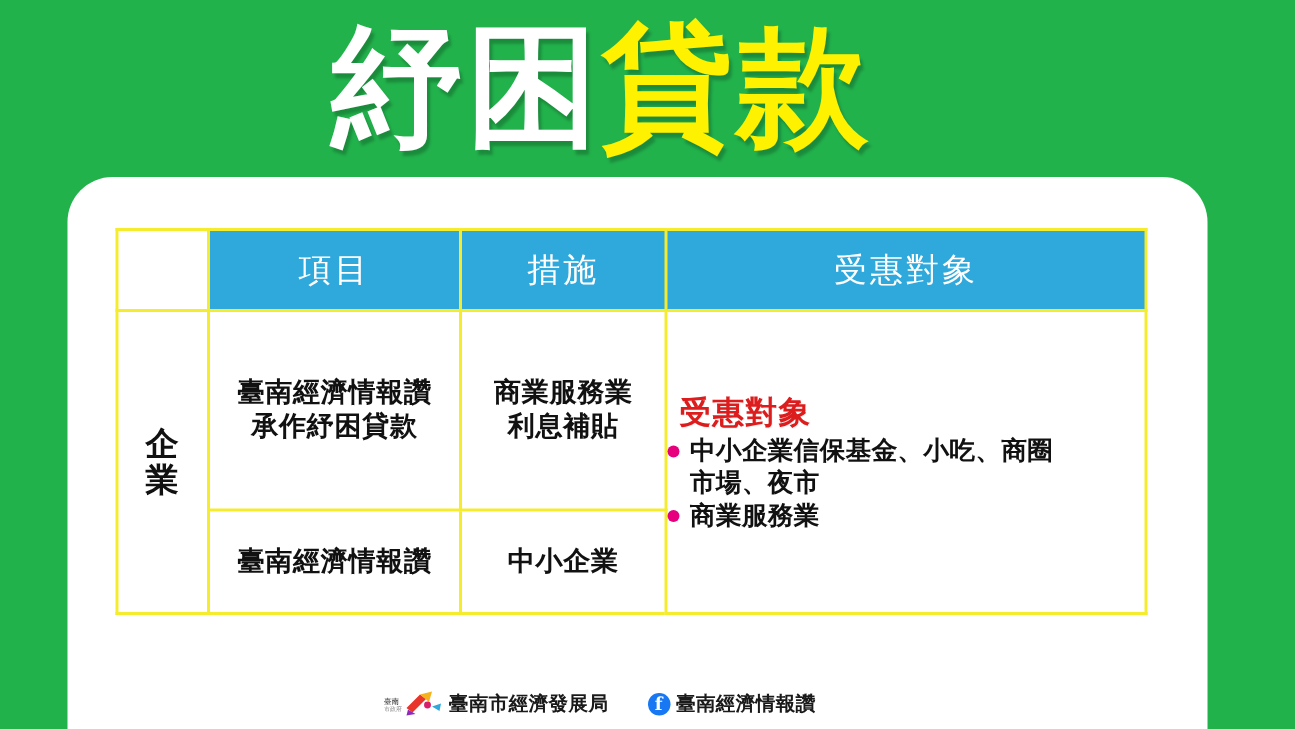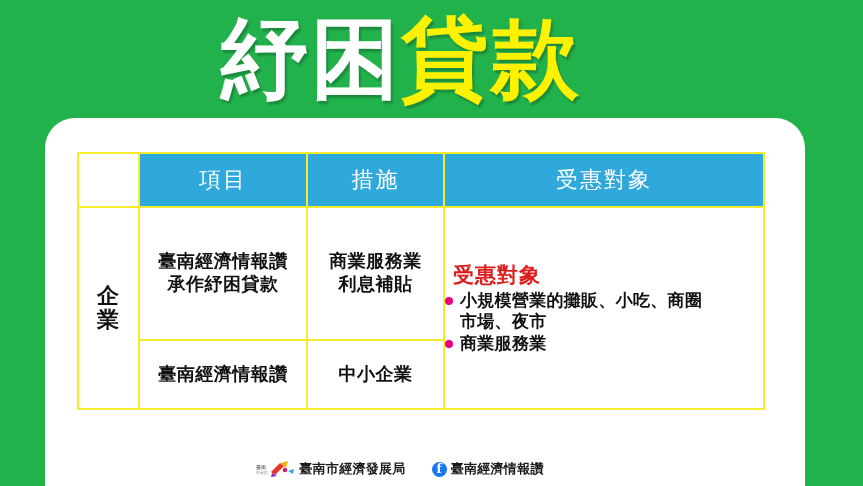--- a/index.html
+++ b/index.html
@@ -228,21 +228,21 @@
         </td>
         <td class="act-cell">
           <div>商業服務業</div>
           <div>利息補貼</div>
         </td>
         <td class="ben-cell" rowspan="2">
           <div class="ben-head">受惠對象</div>
           <ul class="ben-list">
             <li>
               <span class="bullet"></span>
-              <span>小規模營業的攤販、小吃、商圈</span><br>
+              <span>中小企業信保基金、小吃、商圈</span><br>
               <span>市場、夜市</span>
             </li>
             <li>
               <span class="bullet"></span>
               <span>商業服務業</span>
             </li>
           </ul>
         </td>
       </tr>
       <tr>

